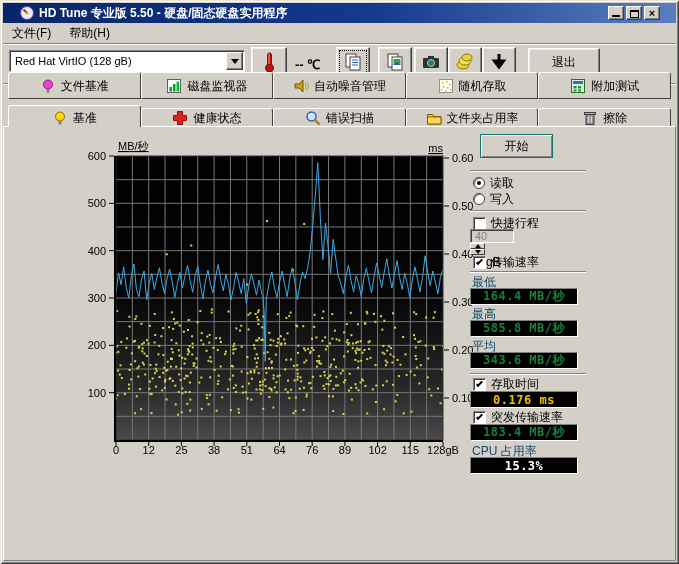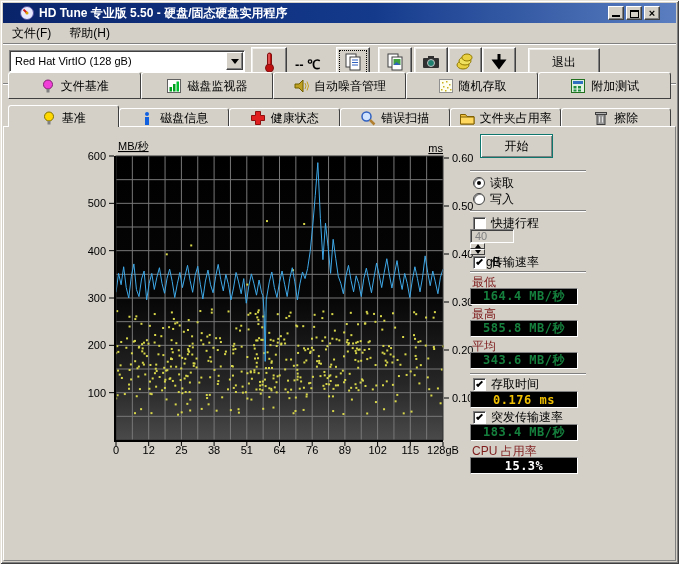--- a/index.html
+++ b/index.html
@@ -66,21 +66,21 @@
   .psep{position:absolute;left:0;width:116px;height:2px;border-top:1px solid #808080;border-bottom:1px solid #fff;}
   .crow{position:absolute;left:3px;display:flex;align-items:center;gap:5px;height:14px;}
   .rbox{width:12px;height:12px;border-radius:50%;background:#fff;border:1px solid #404040;
      box-shadow:inset 1px 1px 0 #808080;position:relative;flex:0 0 12px;}
   .crow.on .rbox::after{content:"";position:absolute;left:3px;top:3px;width:4px;height:4px;border-radius:50%;background:#000;}
   .cbox{width:13px;height:13px;background:#fff;border:1px solid;border-color:#808080 #fff #fff #808080;
      box-shadow:inset 1px 1px 0 #404040;position:relative;flex:0 0 13px;}
   .mark{display:none;position:absolute;left:2px;top:3px;width:7px;height:3px;
      border-left:2px solid #000;border-bottom:2px solid #000;transform:rotate(-45deg);}
   .crow.on .mark{display:block;}
-  .plabel{position:absolute;left:2px;font-size:12px;color:#7f1d1d;}
+  .plabel{position:absolute;left:2px;font-size:12px;color:#0c4a6e;}
   .lcd{position:absolute;left:0;width:108px;height:17px;background:#000;
      border:1px solid;border-color:#808080 #fff #fff #808080;
      font-family:"DejaVu Sans Mono",monospace;font-size:12px;font-weight:bold;
      display:flex;align-items:center;justify-content:center;letter-spacing:0.5px;}
   .lcd.blue{color:#15803d;}
   .lcd.yellow{color:#f0c000;}
   .lcd.white{color:#fff;}
   .spinwrap{position:absolute;left:0;top:97px;height:19px;display:flex;align-items:flex-start;flex-direction:column;}
   .spinfield{width:44px;height:19px;background:#d4d0c8;border:1px solid;border-color:#808080 #fff #fff #808080;
      box-shadow:inset 1px 1px 0 #404040;color:#808080;font-size:11px;display:flex;align-items:center;padding-left:4px;}
@@ -229,27 +229,20 @@
     </div>
   </div>
 
   <div class="tabrow row2">
     <div class="tab active">
       <svg class="ticon">
         <circle cx="8" cy="6.5" r="4.5" fill="#ffd800" stroke="#807000"></circle>
           <rect x="6.5" y="11" width="3" height="3.5" fill="#808080"></rect>
       </svg>
       <span>基准</span>
-    </div>
-    <div class="tab">
-      <svg class="ticon">
-        <circle cx="8" cy="4" r="2" fill="#1060e0"></circle>
-          <rect x="6" y="7" width="4" height="8" fill="#1060e0"></rect>
-      </svg>
-      <span>磁盘信息</span>
     </div>
     <div class="tab">
       <svg class="ticon">
         <path d="M5.5 1.5 h5 v4 h4 v5 h-4 v4 h-5 v-4 h-4 v-5 h4z" fill="#e02020" stroke="#901010"></path>
       </svg>
       <span>健康状态</span>
     </div>
     <div class="tab">
       <svg class="ticon">
         <circle cx="6.5" cy="6.5" r="4.5" fill="#d0e4ff" stroke="#3060c0" stroke-width="1.5"></circle>

